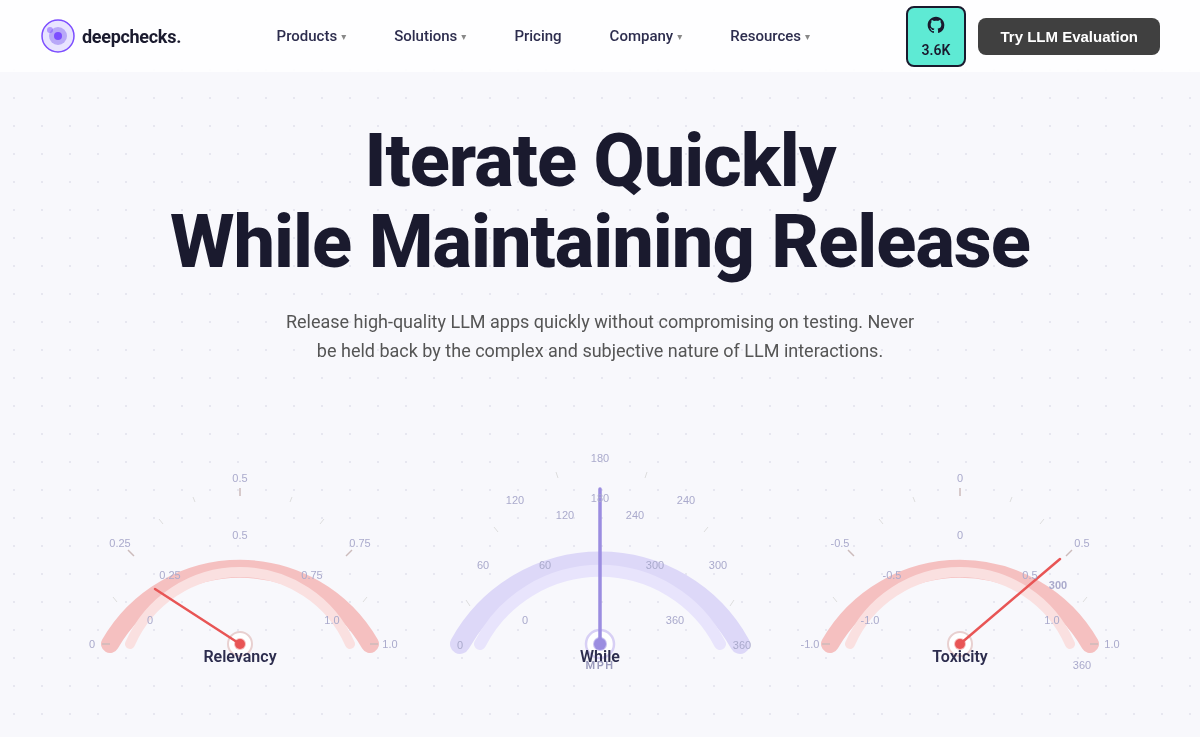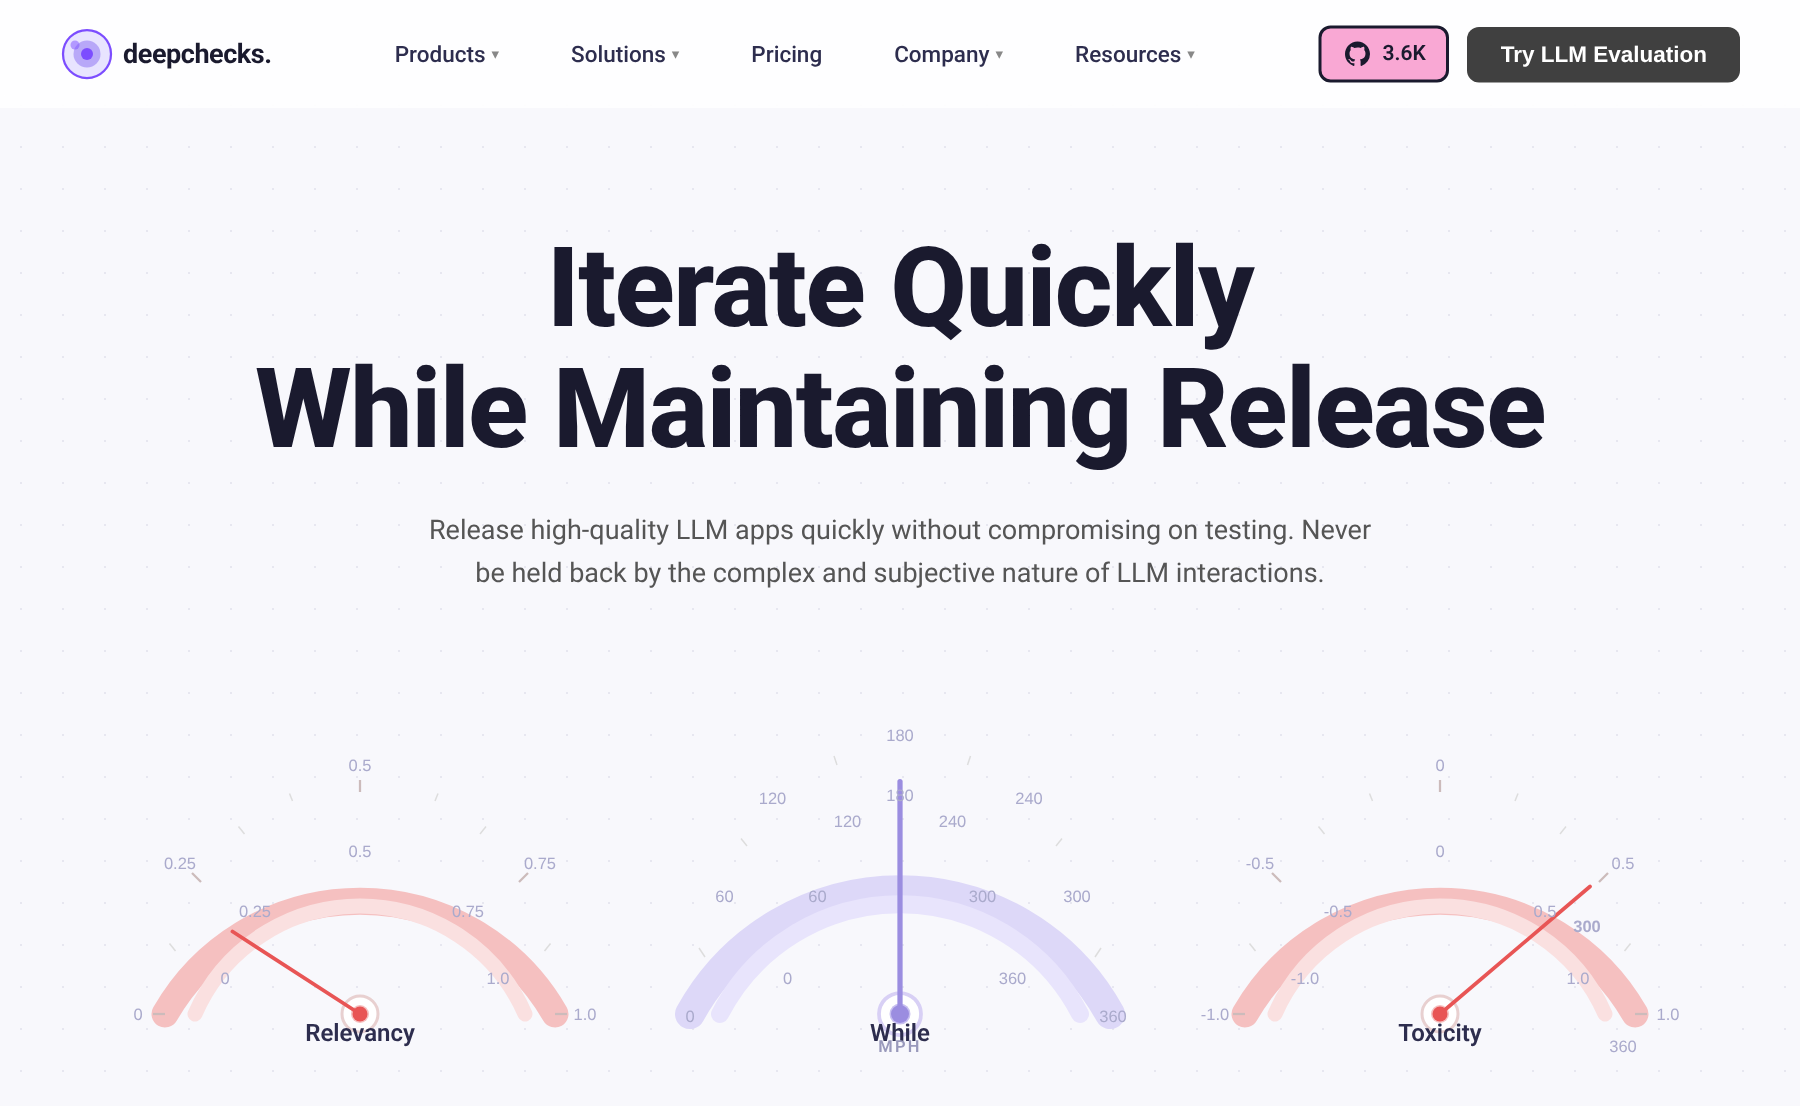--- a/index.html
+++ b/index.html
@@ -93,21 +93,22 @@
       display: flex;
       align-items: center;
       gap: 7px;
       padding: 7px 14px;
       border: 2px solid #1a1a2e;
       border-radius: 8px;
       font-size: 14px;
       font-weight: 600;
       color: #1a1a2e;
       cursor: pointer;
-      background: #f9a8d4;
+      background: #5eead4;
+      flex-direction: column;
     }
 
     .cta-button {
       padding: 10px 22px;
       background: #404040;
       color: white;
       border: none;
       border-radius: 8px;
       font-size: 15px;
       font-weight: 600;
@@ -133,21 +134,20 @@
       margin-bottom: 28px;
     }
 
     .hero-title {
       font-size: 74px;
       font-weight: 800;
       color: #1a1a2e;
       line-height: 1.1;
       margin-bottom: 24px;
       letter-spacing: -1px;
-      margin-top: 32px;
     }
 
     .hero-subtitle {
       font-size: 18px;
       color: #555;
       max-width: 640px;
       margin: 12px auto 48px;
       line-height: 1.65;
     }
 

